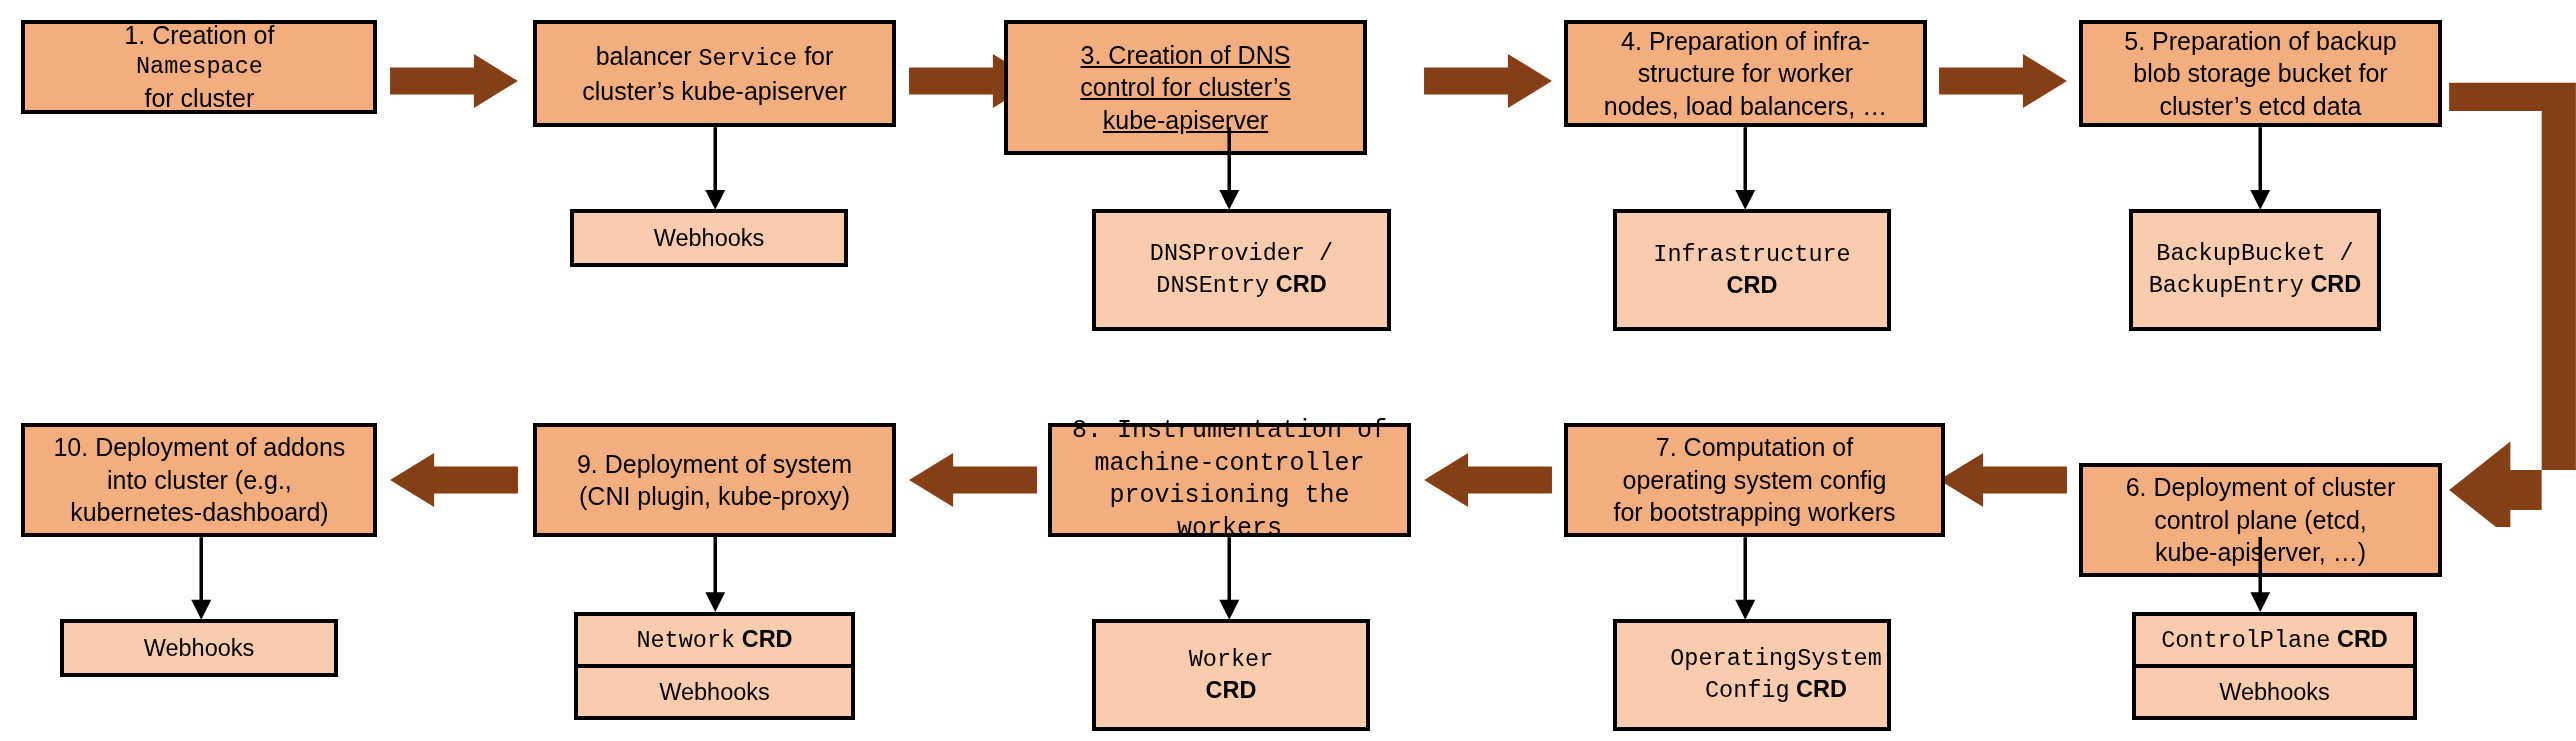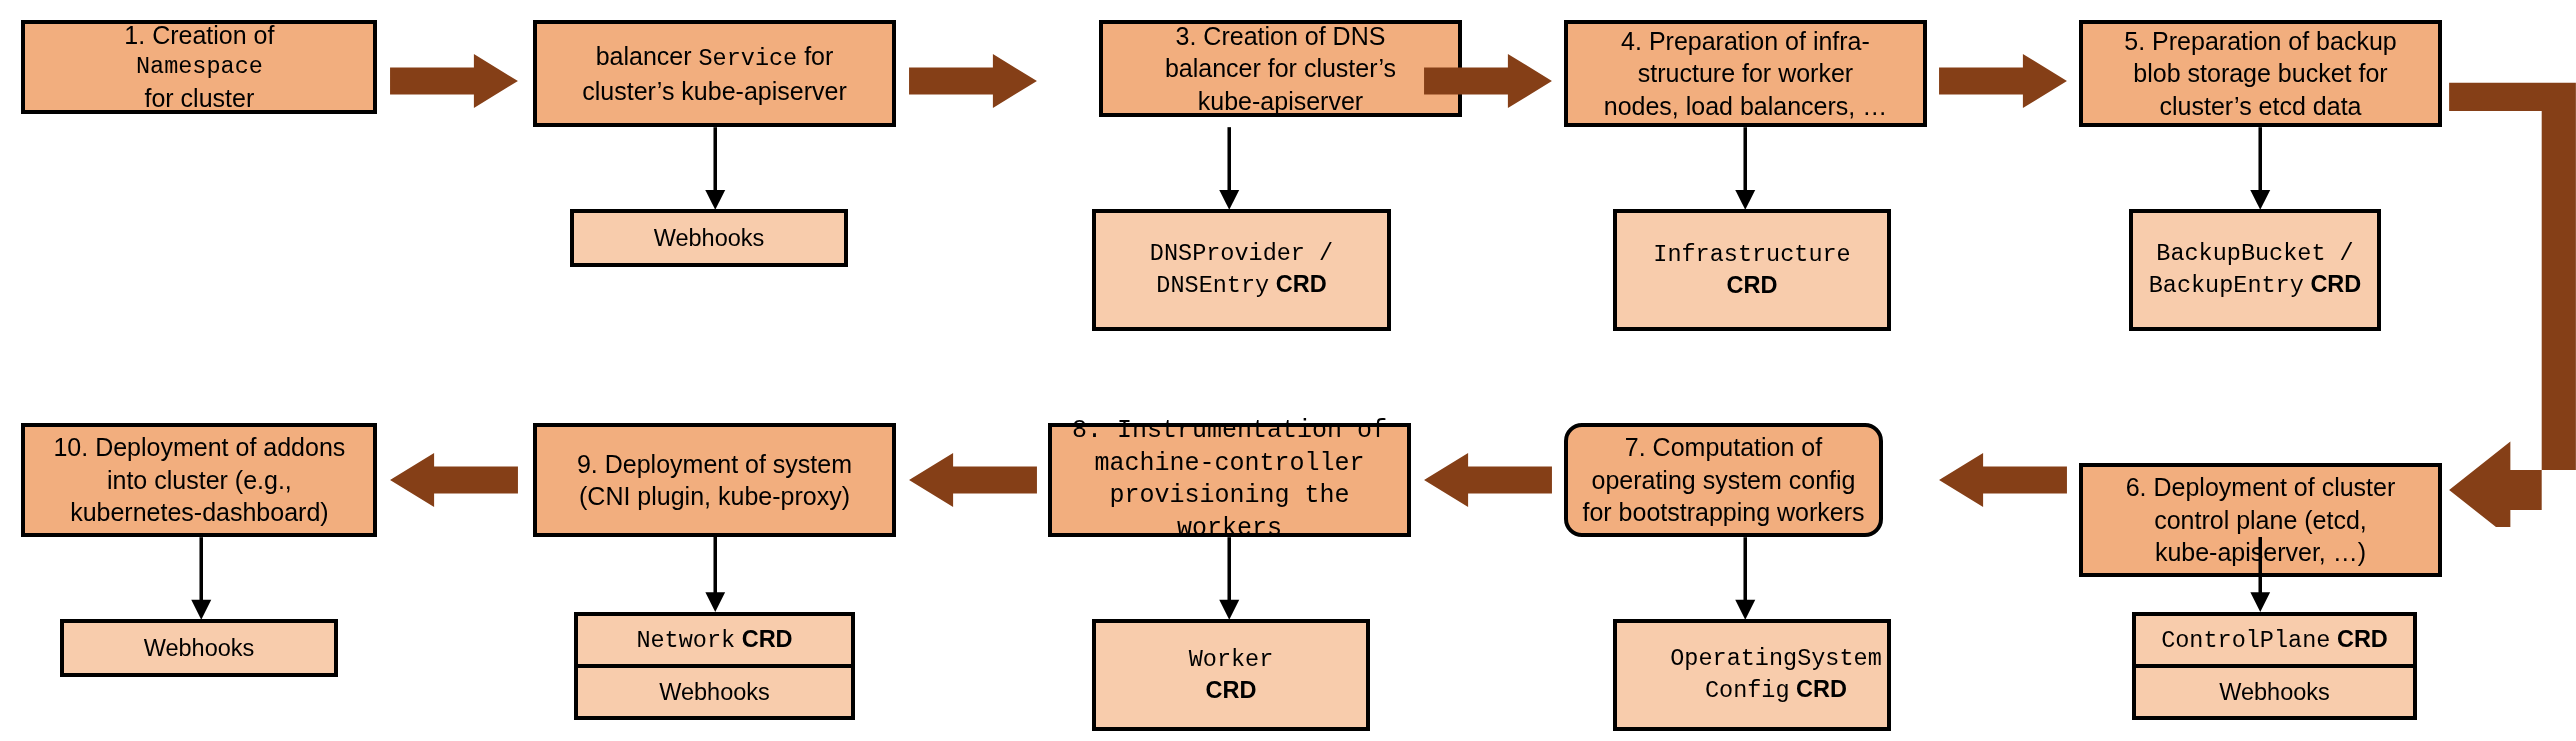--- a/index.html
+++ b/index.html
@@ -105,24 +105,24 @@
   <div class="sub-box" style="left:570px;top:209px;width:278px;height:58px;">
     <div class="sub-cell">Webhooks</div>
   </div>
 
   <div class="block-arrow" style="left:909px;top:54px;width:128px;height:54px;">
     <svg width="128" height="54" viewBox="0 0 180 76">
       <polygon points="0,19 118,19 118,0 180,38 118,76 118,57 0,57" fill="#853F17"></polygon>
     </svg>
   </div>
 
-  <div class="step-box" style="left:1099px;top:20px;width:363px;height:97px;">
+  <div class="step-box" style="left:1004px;top:20px;width:363px;height:135px;text-decoration:underline;">
     <div>
       <div>3. Creation of DNS</div>
-      <div>balancer for cluster’s</div>
+      <div>control for cluster’s</div>
       <div>kube-apiserver</div>
     </div>
   </div>
 
   <div class="thin-conn" style="left:1215px;top:127px;width:28.5px;height:83px;">
     <svg width="28.5" height="83" viewBox="0 0 40 116">
       <line x1="20" y1="0" x2="20" y2="96" stroke="#000" stroke-width="5"></line>
       <polygon points="20,116 6,88 34,88" fill="#000"></polygon>
     </svg>
   </div>
@@ -224,21 +224,21 @@
     </div>
     <div class="sub-cell">Webhooks</div>
   </div>
 
   <div class="block-arrow" style="left:1939px;top:453px;width:128px;height:54px;">
     <svg width="128" height="54" viewBox="0 0 180 76">
       <polygon points="180,19 62,19 62,0 0,38 62,76 62,57 180,57" fill="#853F17"></polygon>
     </svg>
   </div>
 
-  <div class="step-box" style="left:1564px;top:423px;width:319px;height:114px;border-radius:18px;">
+  <div class="step-box" style="left:1564px;top:423px;width:381px;height:114px;">
     <div>
       <div>7. Computation of</div>
       <div>operating system config</div>
       <div>for bootstrapping workers</div>
     </div>
   </div>
 
   <div class="thin-conn" style="left:1731px;top:537px;width:28.5px;height:83px;">
     <svg width="28.5" height="83" viewBox="0 0 40 116">
       <line x1="20" y1="0" x2="20" y2="96" stroke="#000" stroke-width="5"></line>

